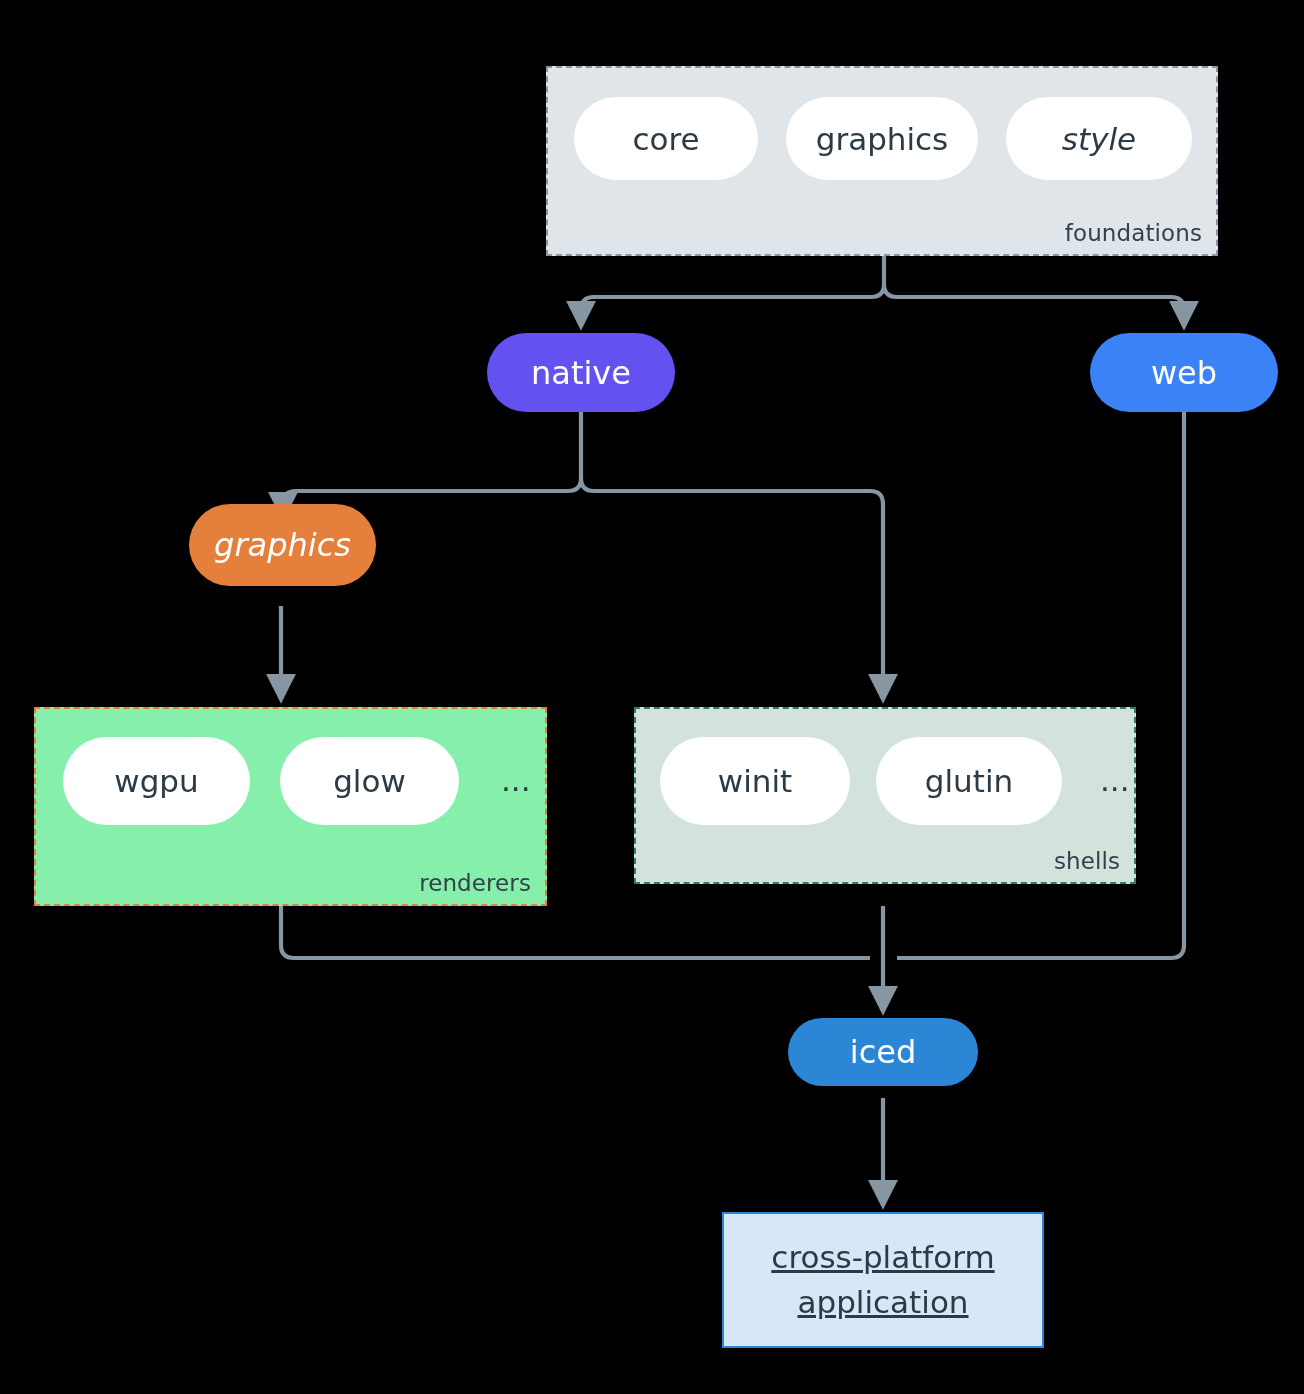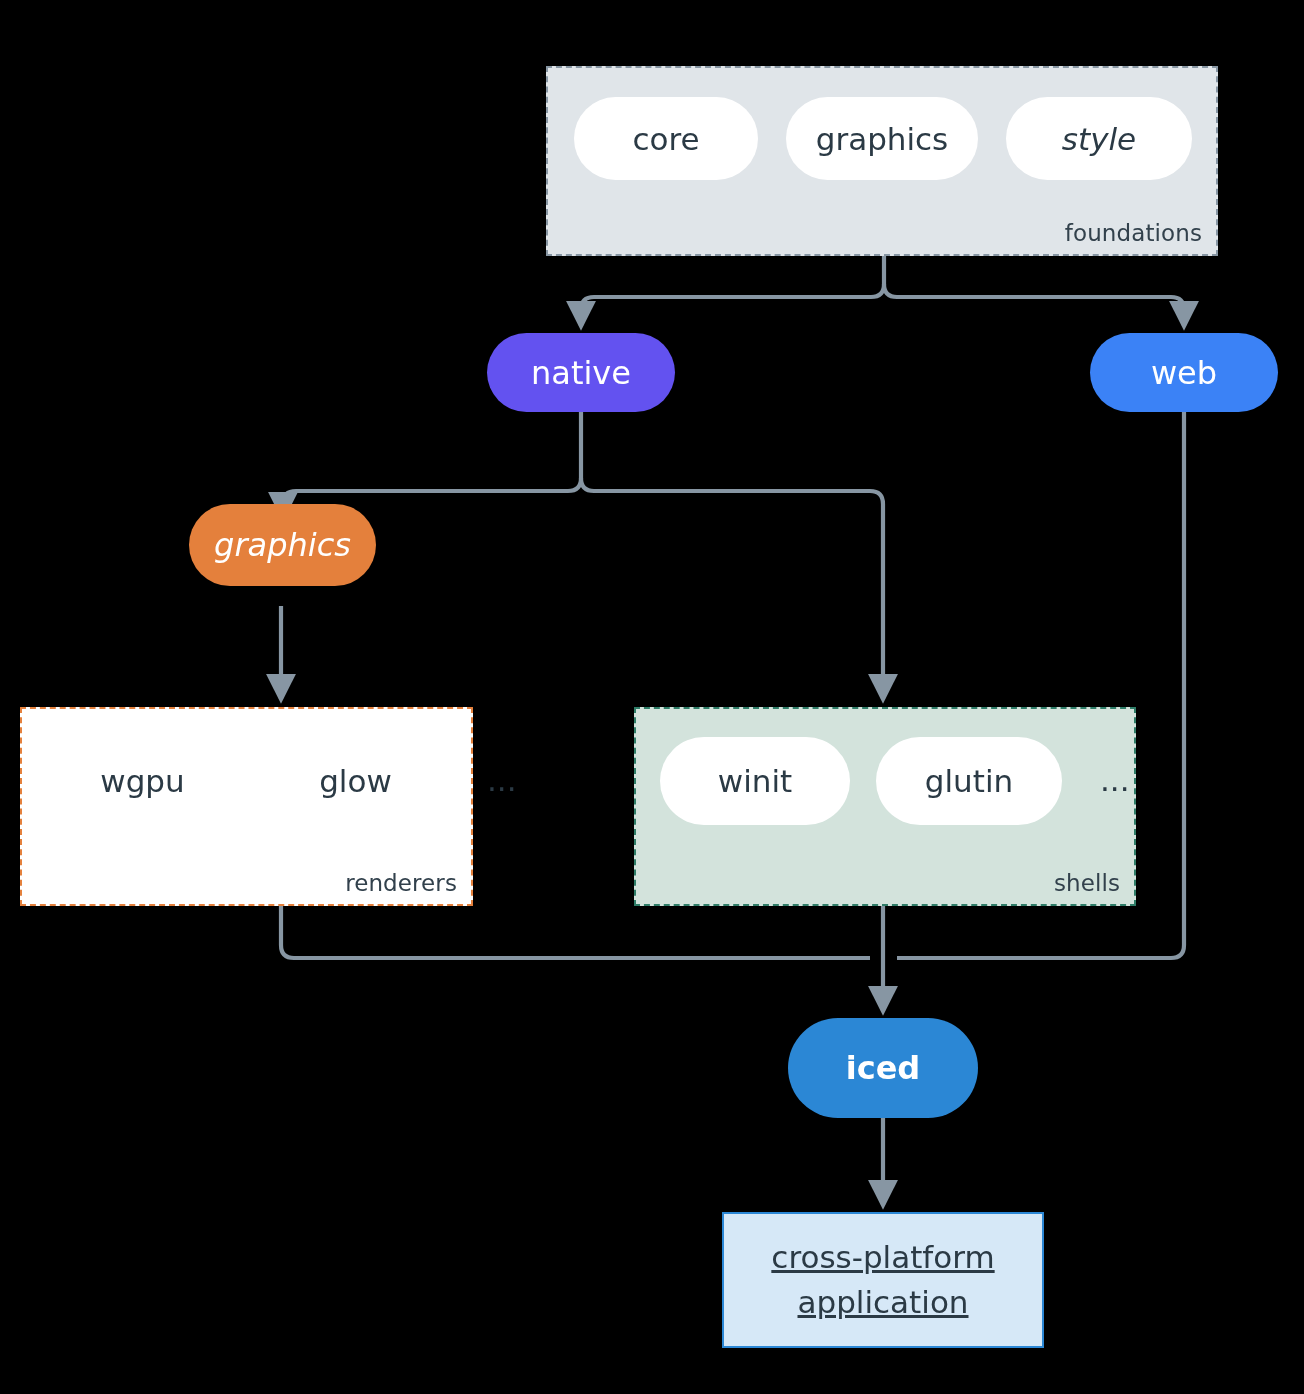--- a/index.html
+++ b/index.html
@@ -83,56 +83,56 @@
     margin-top: 44px;
   }
   #grp-foundations .pill-row { left: 26px; top: 29px; gap: 28px; }
   #grp-foundations .pill { height: 83px; }
   #pill-core    { width: 184px; }
   #pill-futures { width: 192px; }
   #pill-style   { width: 186px; font-style: italic; }
 
   
   #grp-renderers {
-    left: 20px;
+    left: 34px;
     top: 707px;
-    width: 453px;
+    width: 513px;
     height: 199px;
-    background: #ffffff;
+    background: #86efac;
     border: 2px dashed #e4803c;
   }
   #grp-renderers .pill-row { left: 27px; top: 28px; gap: 30px; }
   #grp-renderers .pill { height: 88px; }
   #pill-wgpu { width: 187px; }
   #pill-glow { width: 179px; }
 
   
   #grp-shells {
     left: 634px;
     top: 707px;
     width: 502px;
-    height: 199px;
+    height: 177px;
     background: #d3e3dc;
     border: 2px dashed #2f7d68;
   }
   #grp-shells .pill-row { left: 24px; top: 28px; gap: 26px; }
   #grp-shells .pill { height: 88px; }
   #pill-winit  { width: 190px; }
   #pill-glutin { width: 186px; }
 
   
   .round-node {
     border-radius: 999px;
     color: #ffffff;
     font-size: 32px;
   }
   #node-native  { left: 487px;  top: 333px;  width: 188px; height: 79px; background: #6352f0; }
   #node-web     { left: 1090px; top: 333px;  width: 188px; height: 79px; background: #3b82f6; }
   #node-graphics{ left: 189px;  top: 504px;  width: 187px; height: 82px; background: #e4803c; font-style: italic; }
-  #node-iced    { left: 788px;  top: 1018px; width: 190px; height: 100px; background: #2b87d5; font-weight: bold; }
+  #node-iced    { left: 788px;  top: 1018px; width: 190px; height: 68px; background: #2b87d5; }
 
   
   #node-app {
     left: 722px;
     top: 1212px;
     width: 322px;
     height: 136px;
     background: #d6e8f7;
     border: 2px solid #2b87d5;
     color: #2b3a45;

